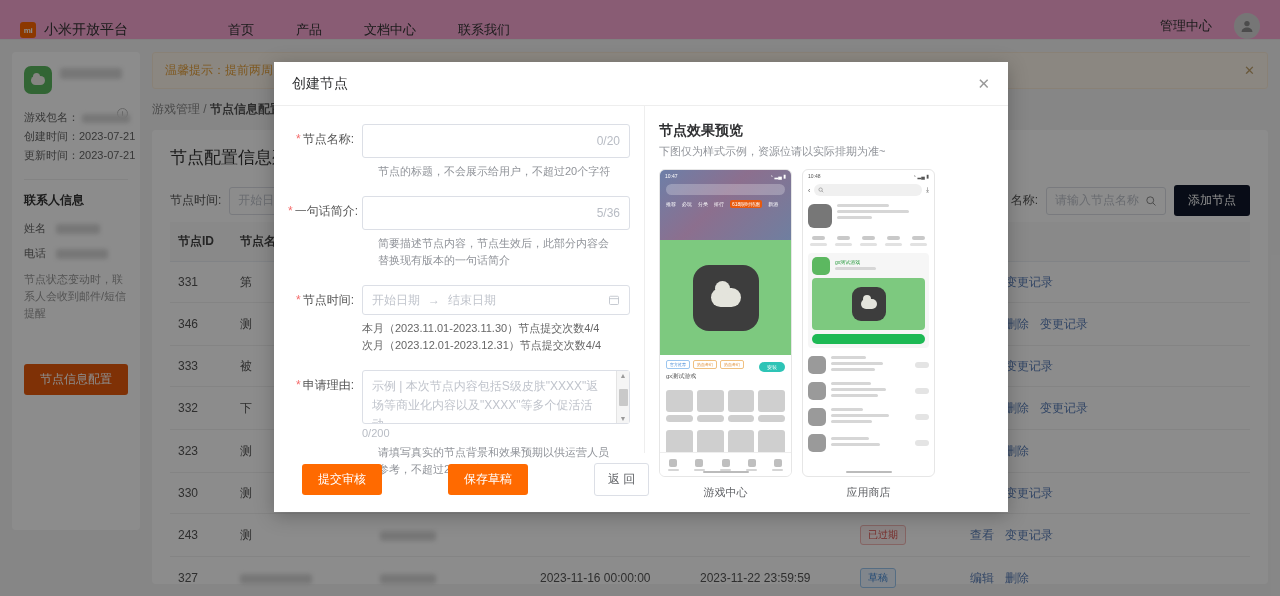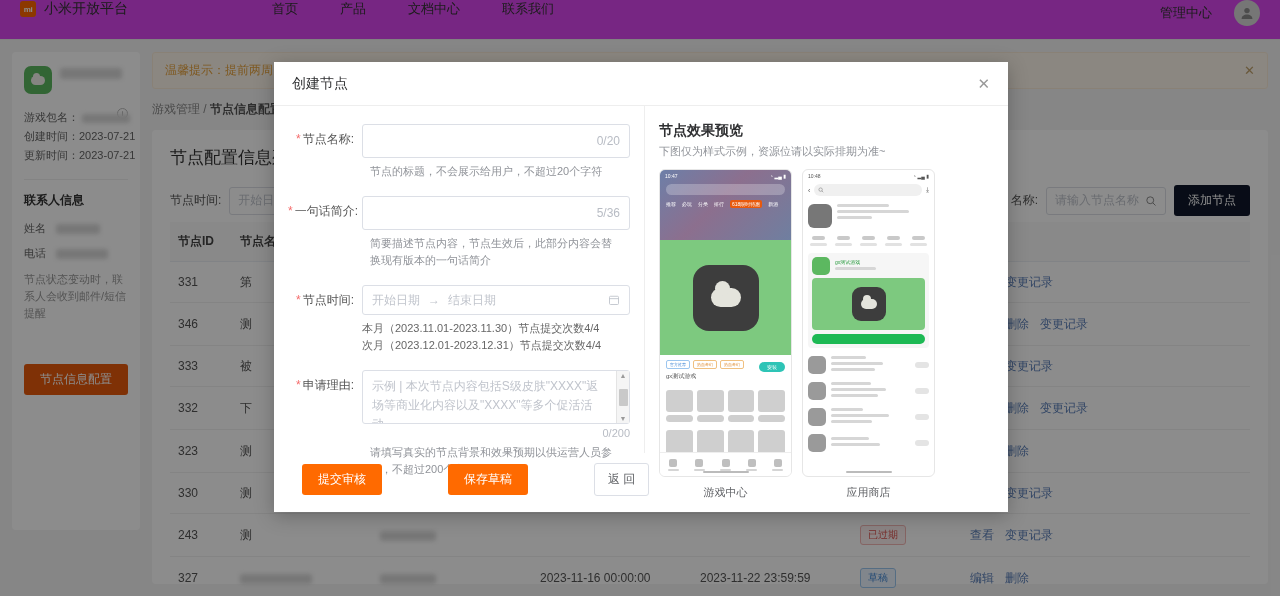--- a/index.html
+++ b/index.html
@@ -6,22 +6,22 @@
   html, body { margin:0; padding:0; }
   body {
     width:1280px; height:596px; overflow:hidden;
     font-family:"Liberation Sans","DejaVu Sans",sans-serif;
     font-size:12px; color:#333; background:#f5f5f5;
     position:relative;
   }
 
   
   .topnav {
-    height:40px; background:#d946ef; display:flex; align-items:flex-start;
-    padding:0 20px; border-bottom:1px solid #ececec; position:relative; z-index:2;gap:44px;
+    height:40px; background:#f9a8d4; display:flex; align-items:flex-end;
+    padding:0 20px; border-bottom:1px solid #ececec; position:relative; z-index:2;
   }
   .brand { display:flex; align-items:center; gap:8px; }
   .mi-logo {
     width:16px; height:16px; background:#ff6700; border-radius:3px;
     display:flex; align-items:center; justify-content:center;
     color:#fff; font-size:8px; font-weight:bold; letter-spacing:-.5px;
   }
   .brand-name { font-size:14px; color:#333; }
   .navlinks { display:flex; gap:42px; margin-left:100px; }
   .navlinks a { color:#333; font-size:13px; text-decoration:none; }
@@ -135,42 +135,42 @@
     width:74px; flex:none; text-align:right; font-size:12px; color:#555;
     padding-top:7px; padding-right:8px; white-space:nowrap;
   }
   .req { color:#f56c6c; margin-right:2px; }
   .fctl { flex:1; min-width:0; }
   .tinput {
     width:100%; height:34px; border:1px solid #dcdfe6; border-radius:3px;
     display:flex; align-items:center; padding:0 9px; background:#fff;
   }
   .tinput .count { margin-left:auto; color:#b8bcc4; font-size:12px; }
-  .helper { font-size:11px; color:#909399; line-height:17px; margin:5px 8px 12px; }
+  .helper { font-size:11px; color:#909399; line-height:17px; margin:5px 16px 12px; }
   .daterange {
     width:100%; height:30px; border:1px solid #dcdfe6; border-radius:3px;
     display:flex; align-items:center; padding:0 9px; gap:8px; color:#c0c4cc; font-size:12px;
   }
   .daterange .arrow { color:#c0c4cc; }
   .daterange .cal { margin-left:auto; color:#c0c4cc; }
   .quota { font-size:11px; color:#666; line-height:17px; margin:5px 0 12px; }
   .ta-wrap { position:relative; }
   .ta {
     width:100%; height:54px; border:1px solid #dcdfe6; border-radius:3px;
     padding:6px 22px 6px 9px; font-size:12px; color:#c0c4cc; line-height:19px;
     overflow:hidden;
   }
   .ta-scroll {
     position:absolute; right:1px; top:1px; bottom:1px; width:13px;
     background:#f5f5f5; border-left:1px solid #e4e4e4;
     display:flex; flex-direction:column; align-items:center; justify-content:space-between;
     padding:1px 0; color:#9a9a9a; font-size:7px;
   }
   .ta-thumb { width:9px; height:17px; background:#c9c9c9; border-radius:1px; }
-  .count-right { text-align:right; font-size:11px; color:#b8bcc4; margin-top:3px; }
+  .count-right { font-size:11px; color:#b8bcc4; margin-top:3px; }
 
   .modal-foot {
     flex:none; padding:10px 14px 16px 28px; display:flex; align-items:center; gap:66px;
   }
   .mbtn { border-radius:3px; font-size:12px; padding:7px 16px; cursor:pointer;
           border:none; font-family:inherit; }
   .mbtn-primary { background:#ff6a00; color:#fff; }
   .mbtn-plain { background:#fff; color:#606266; border:1px solid #dcdfe6; padding:7px 13px; }
 
   .pv-title { font-size:14px; font-weight:bold; color:#303133; }

